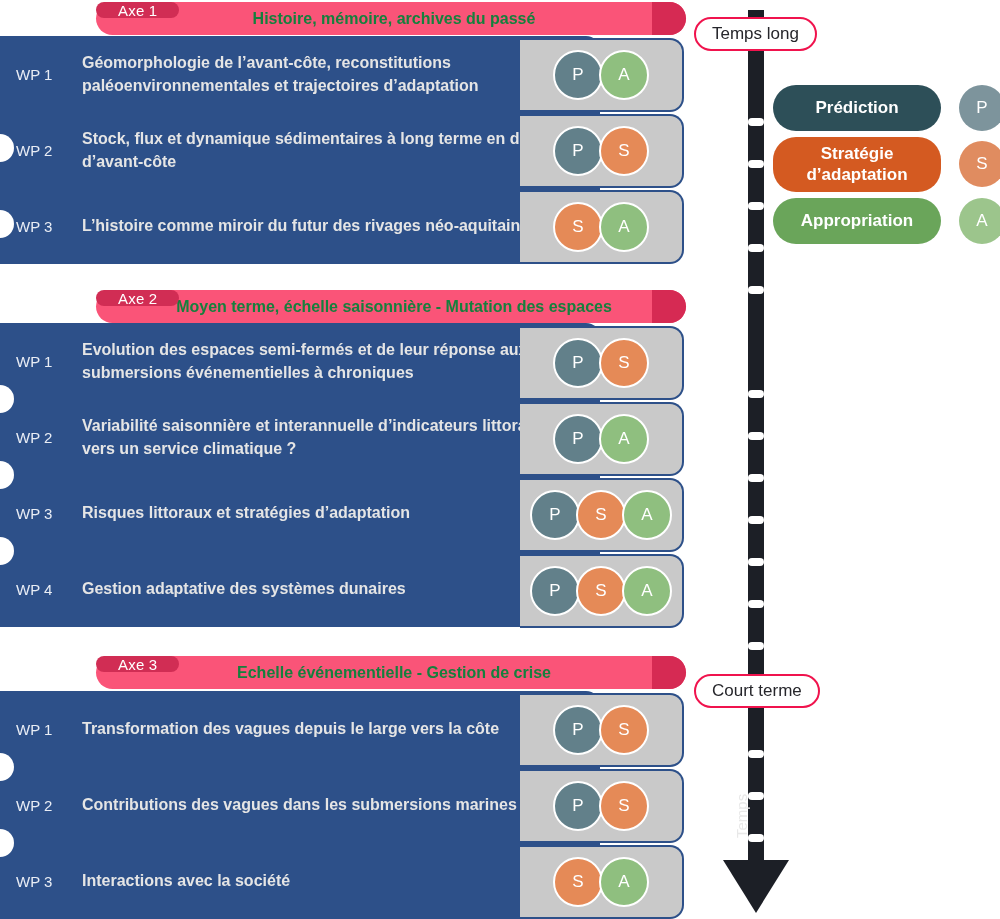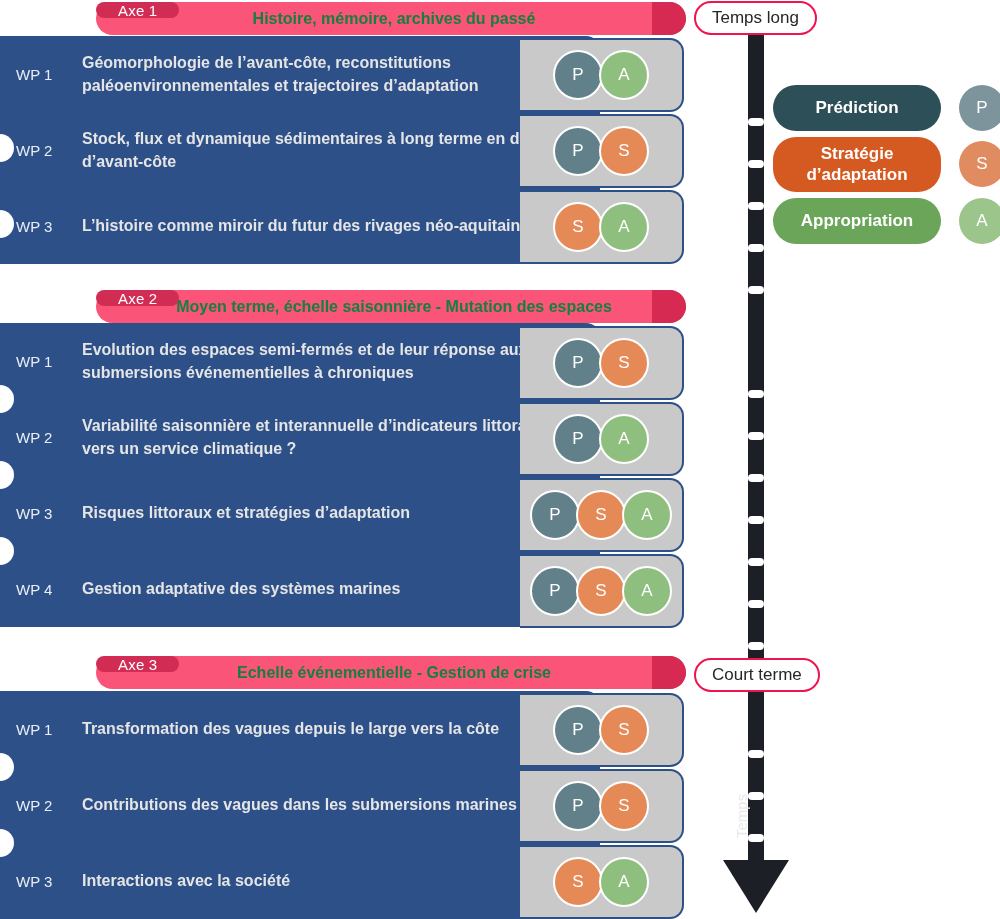--- a/index.html
+++ b/index.html
@@ -159,20 +159,21 @@
     position: absolute;
     height: 34px;
     padding: 0 16px;
     background: #ffffff;
     border: 2px solid #f0134d;
     border-radius: 18px;
     display: flex; align-items: center; justify-content: center;
     color: #26262b;
     font-size: 17px;
     z-index: 6;
+    margin-top: 16px;
   }
 
   
   .legend { position: absolute; left: 773px; top: 85px; }
   .legend-row {
     display: flex;
     align-items: center;
     margin-bottom: 6px;
   }
   .legend-pill {
@@ -305,21 +306,21 @@
       <div class="wp-row" style="top:76px; height:76px;">
         <div class="wp-label">WP 2</div>
         <div class="wp-desc">Variabilité saisonnière et interannuelle d’indicateurs littoraux : vers un service climatique ?</div>
       </div>
       <div class="wp-row" style="top:152px; height:76px;">
         <div class="wp-label">WP 3</div>
         <div class="wp-desc">Risques littoraux et stratégies d’adaptation</div>
       </div>
       <div class="wp-row" style="top:228px; height:76px;">
         <div class="wp-label">WP 4</div>
-        <div class="wp-desc">Gestion adaptative des systèmes marines</div>
+        <div class="wp-desc">Gestion adaptative des systèmes dunaires</div>
       </div>
     </div>
   </div>
 
   <div class="gbox" style="left:520px; top:326px; width:164px; height:74px;">
     <span class="dot P">P</span>
     <span class="dot S">S</span>
   </div>
   <div class="gbox" style="left:520px; top:402px; width:164px; height:74px;">
     <span class="dot P">P</span>

